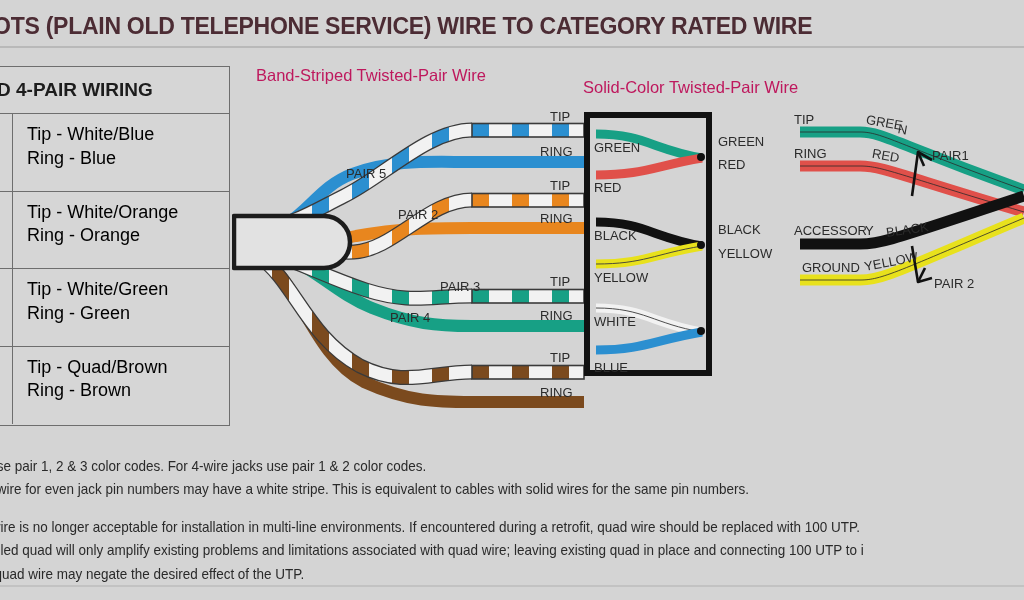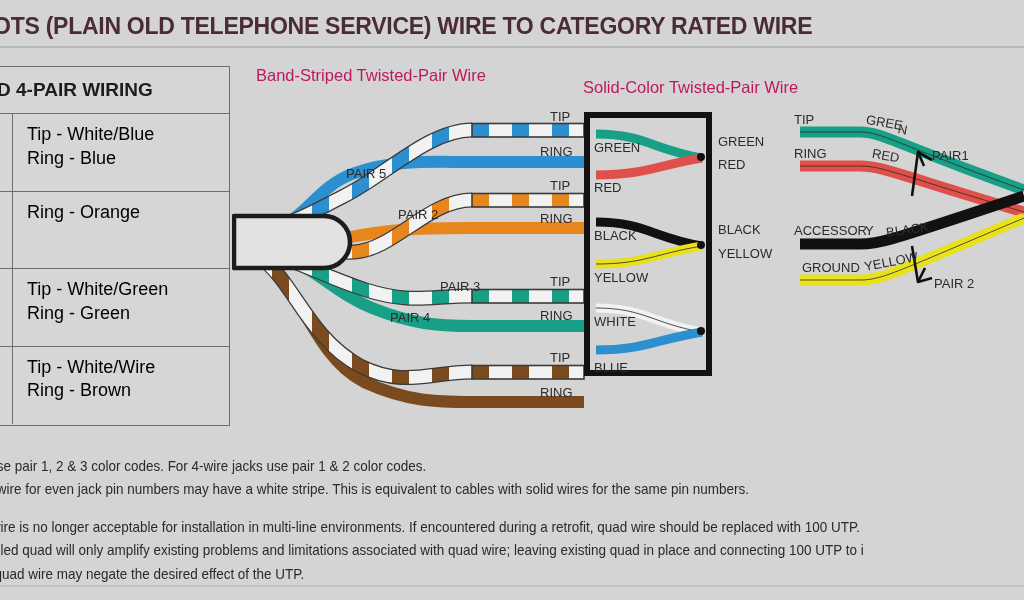--- a/index.html
+++ b/index.html
@@ -88,36 +88,37 @@
       <div class="t-num"></div>
       <div class="t-cell">
         <div>Tip - White/Blue</div>
         <div>Ring - Blue</div>
       </div>
     </div>
 
     <div class="t-row">
       <div class="t-num"></div>
       <div class="t-cell">
+        <div>Tip - White/Orange</div>
         <div>Ring - Orange</div>
       </div>
     </div>
 
     <div class="t-row">
       <div class="t-num"></div>
       <div class="t-cell">
         <div>Tip - White/Green</div>
         <div>Ring - Green</div>
       </div>
     </div>
 
     <div class="t-row">
       <div class="t-num"></div>
       <div class="t-cell">
-        <div>Tip - White/Wire</div>
+        <div>Tip - Quad/Brown</div>
         <div>Ring - Brown</div>
       </div>
     </div>
   </div>
 
   <div class="col-head" id="head-band">Band-Striped Twisted-Pair Wire</div>
   <div class="col-head" id="head-solid">Solid-Color Twisted-Pair Wire</div>
 
   <div style="position:absolute;left:232px;top:104px;width:360px;height:320px;">
     <svg width="360" height="320" viewBox="0 0 360 320">

